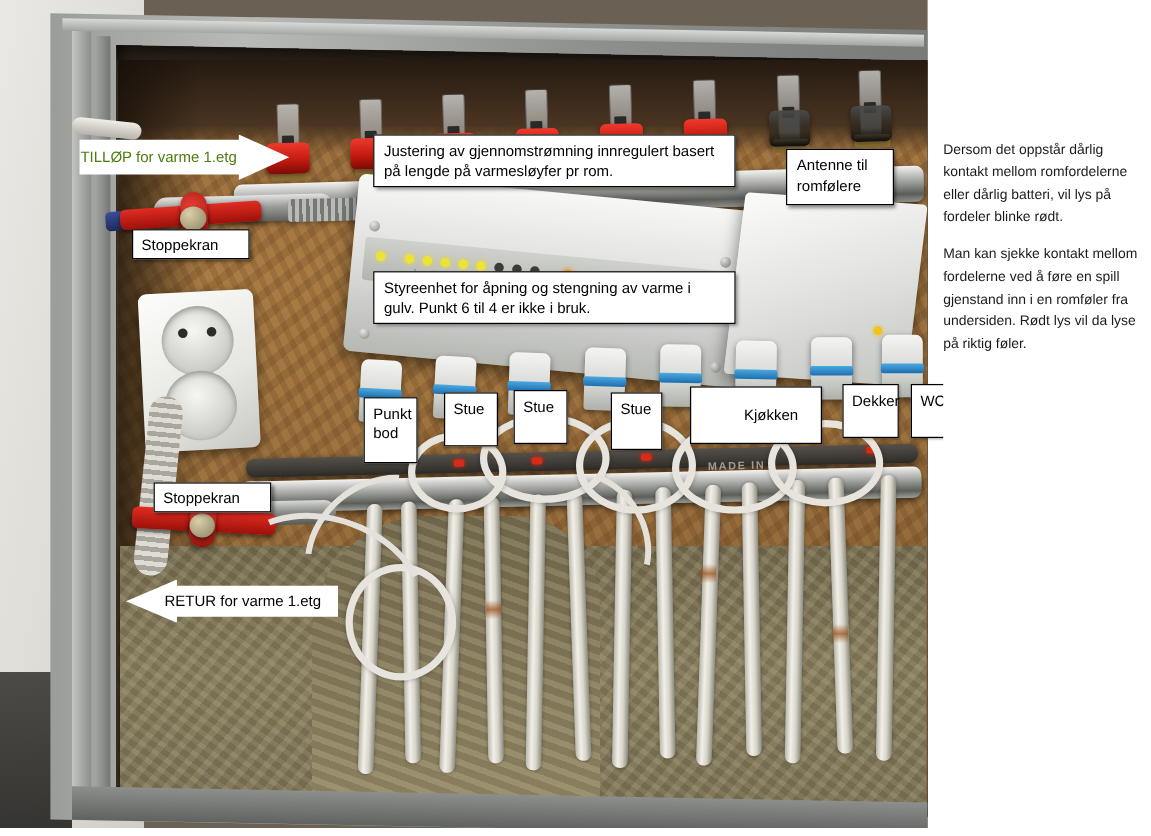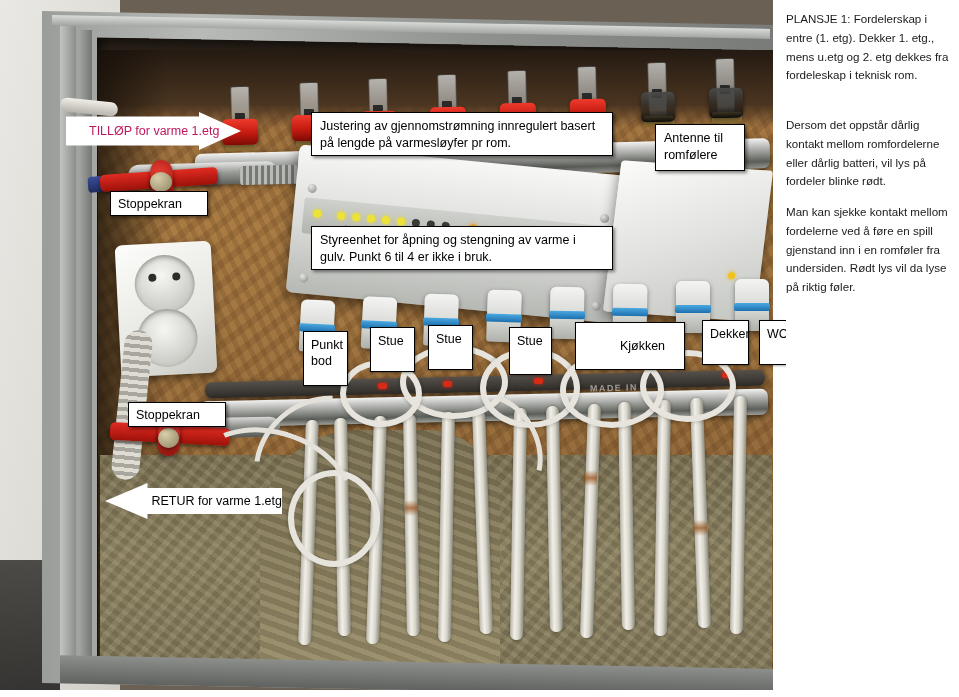--- a/index.html
+++ b/index.html
@@ -179,21 +179,21 @@
   
   .lbl{position:absolute;background:#ffffff;border:1px solid #000;
     font-size:12.5px;line-height:1.32;color:#000;padding:4px 7px;box-sizing:border-box;}
   .shadow{box-shadow:2px 2px 3px rgba(0,0,0,.45);}
 
   
   .arrow-right{position:absolute;background:#fff;
     filter:drop-shadow(2px 2px 2px rgba(0,0,0,.5));
     clip-path:polygon(0 12%,76% 12%,76% 0,100% 50%,76% 100%,76% 88%,0 88%);
     display:flex;align-items:center;box-sizing:border-box;}
-  .arrow-right .txt{font-size:12.5px;padding-left:23px;color:#be185d;}
+  .arrow-right .txt{font-size:12.5px;padding-left:1px;color:#4d7c0f;}
   .arrow-left{position:absolute;background:#fff;
     filter:drop-shadow(2px 2px 2px rgba(0,0,0,.5));
     clip-path:polygon(0 50%,24% 0,24% 14%,100% 14%,100% 86%,24% 86%,24% 100%);
     display:flex;align-items:center;box-sizing:border-box;}
   .arrow-left .txt{font-size:12.5px;padding-left:32px;color:#000;}
   .arrow-down{position:absolute;background:#fff;
     filter:drop-shadow(2px 2px 2px rgba(0,0,0,.5));
     clip-path:polygon(0 0,100% 0,100% 62%,62% 62%,50% 100%,38% 62%,0 62%);
     display:flex;align-items:flex-start;justify-content:center;box-sizing:border-box;}
   .arrow-down .txt{font-size:12.5px;padding-top:7px;color:#000;}
@@ -396,30 +396,29 @@
     </div>
 
     <div class="roombox" style="left:702px;top:320px;width:47px;height:45px;">
       <span>Dekker</span>
     </div>
 
     <div class="lbl shadow" style="left:128px;top:402px;width:98px;height:25px;">
       <span>Stoppekran</span>
     </div>
 
-    <div class="arrow-left" style="left:105px;top:483px;width:177px;height:36px;justify-content:flex-end;">
+    <div class="arrow-left" style="left:105px;top:483px;width:177px;height:36px;">
       <span class="txt">RETUR for varme 1.etg</span>
     </div>
 
   </div>
 
   <div class="roombox" style="left:759px;top:320px;width:47px;height:45px;">
     <span>WC</span>
   </div>
 
   <div class="sidecol">
-    <div class="para" style="top:10px;">PLANSJE 1: Fordelerskap i entre (1. etg). Dekker 1. etg., mens u.etg og 2. etg dekkes fra fordeleskap i teknisk rom.</div>
     <div class="para" style="top:203px;">Man kan sjekke kontakt mellom fordelerne ved å føre en spill gjenstand inn i en romføler fra undersiden. Rødt lys vil da lyse på riktig føler.</div>
     <div class="para" style="top:116px;">Dersom det oppstår dårlig kontakt mellom romfordelerne eller dårlig batteri, vil lys på fordeler blinke rødt.</div>
   </div>
 
   <div class="strip-bottom"></div>
 </div>
 
 </body></html>

